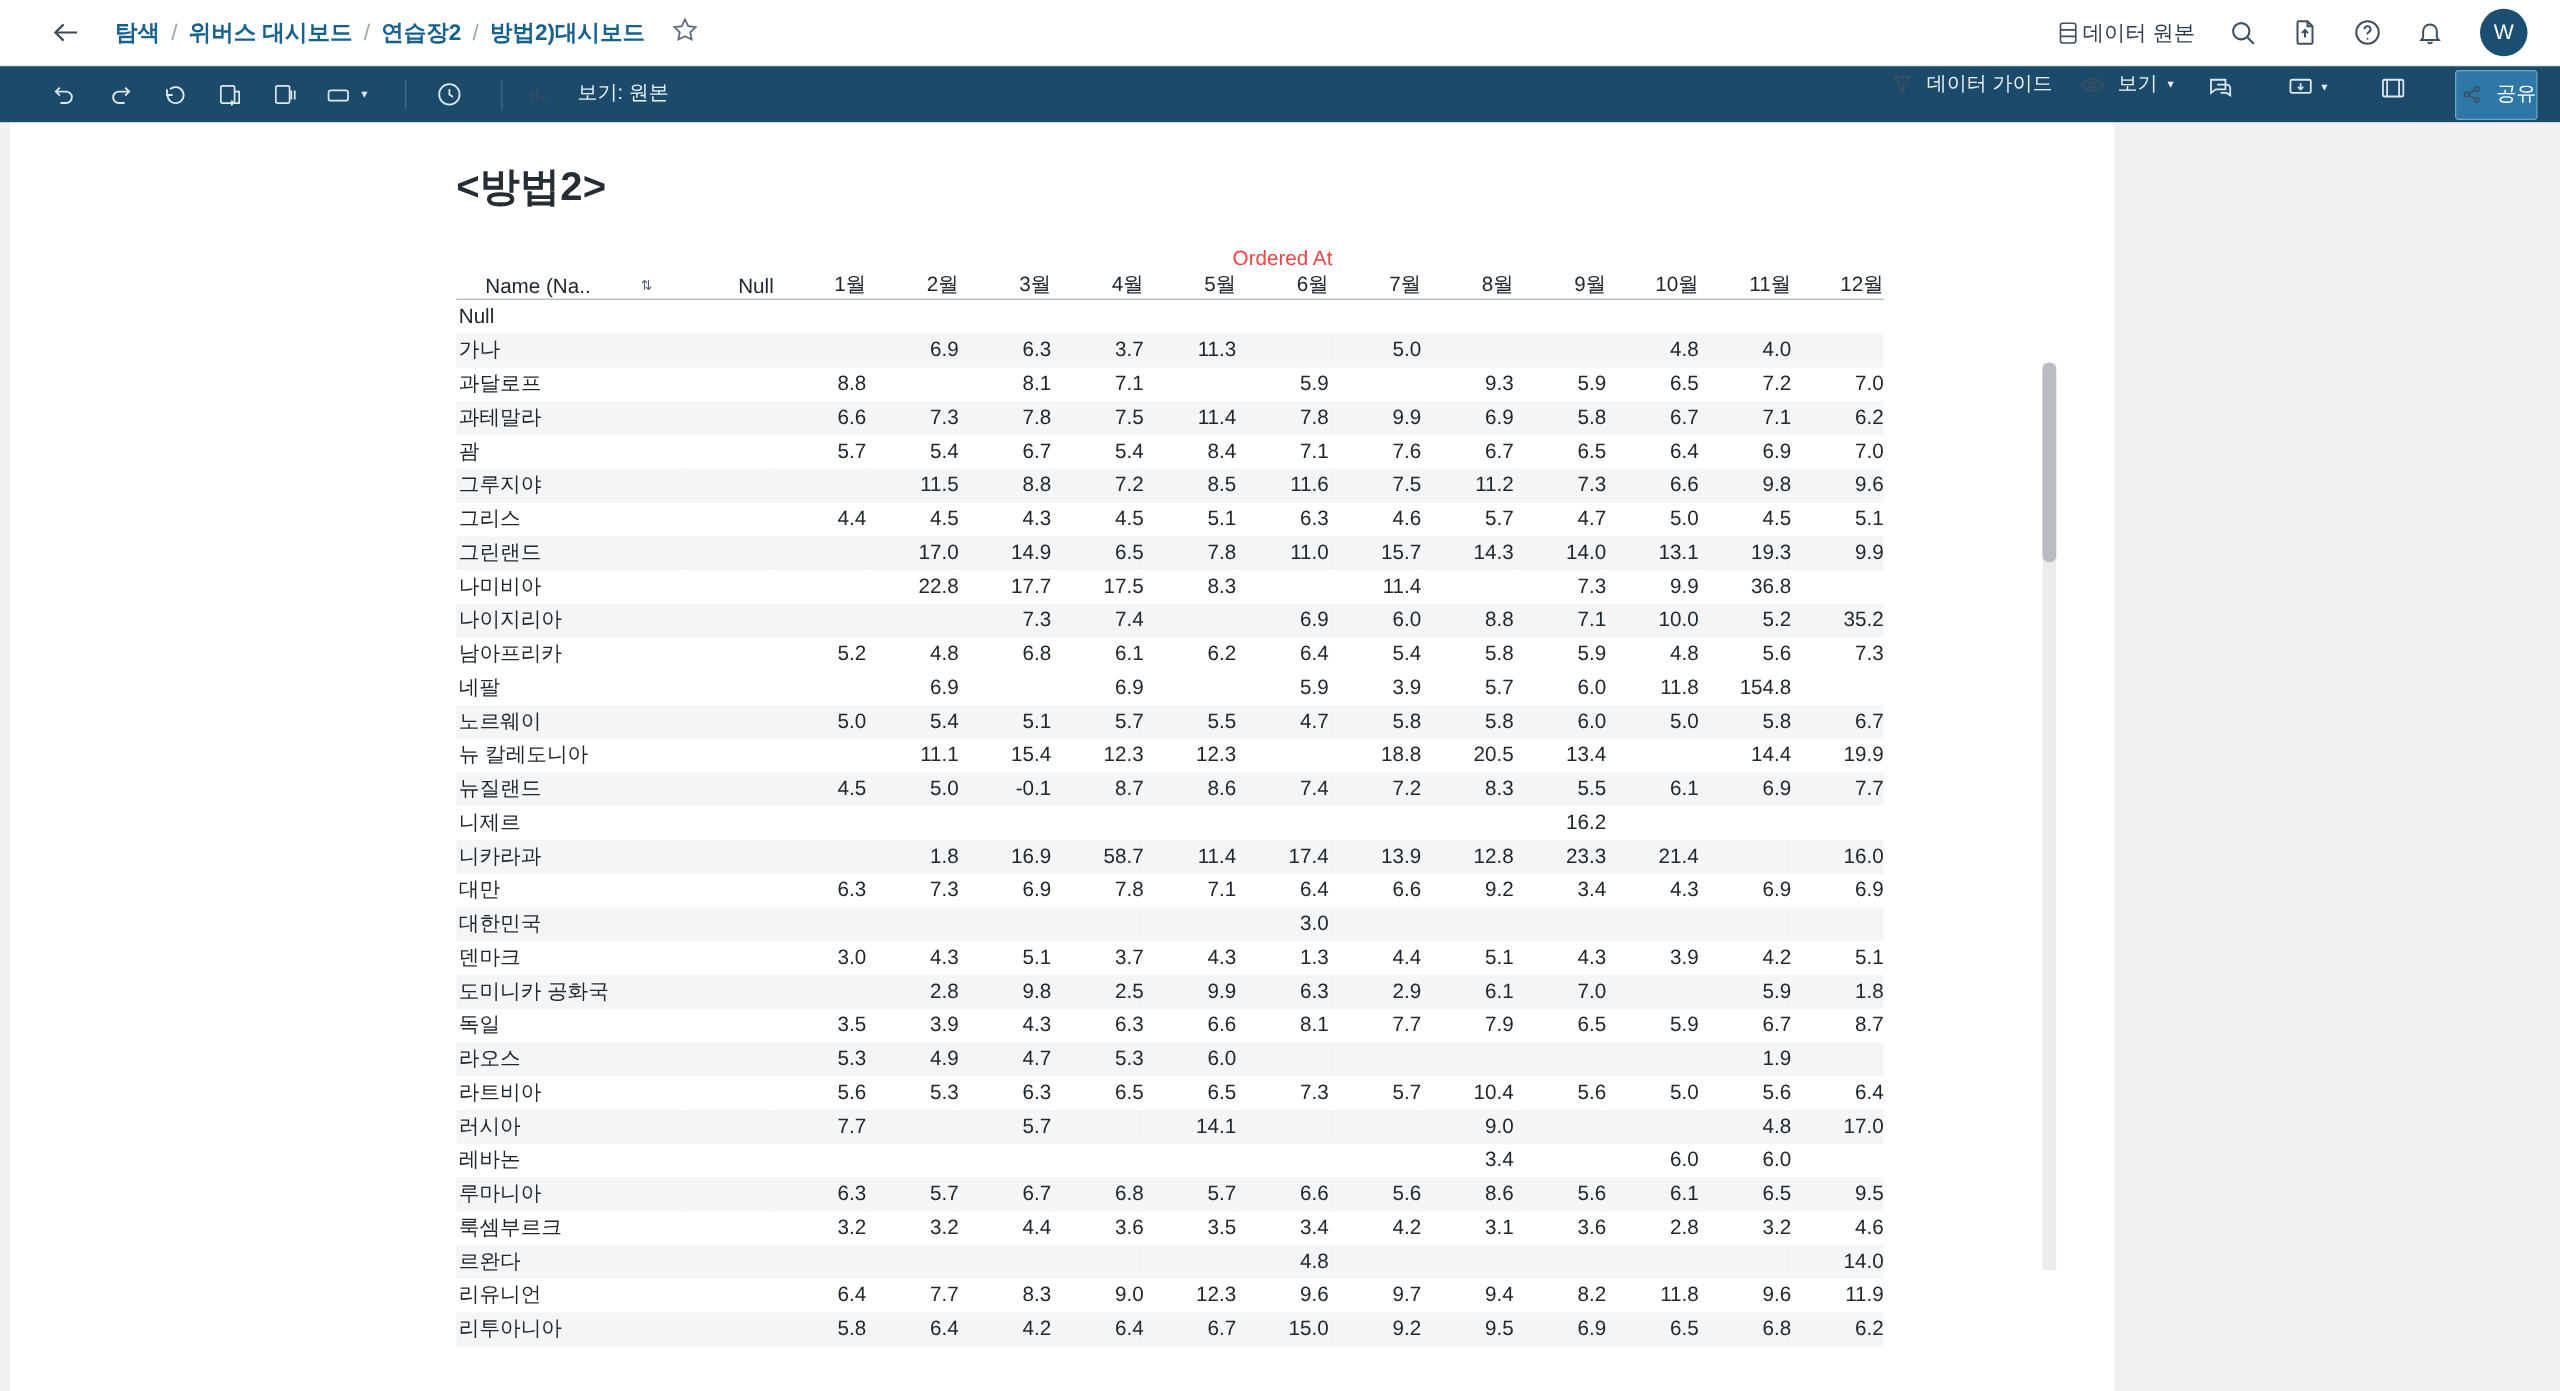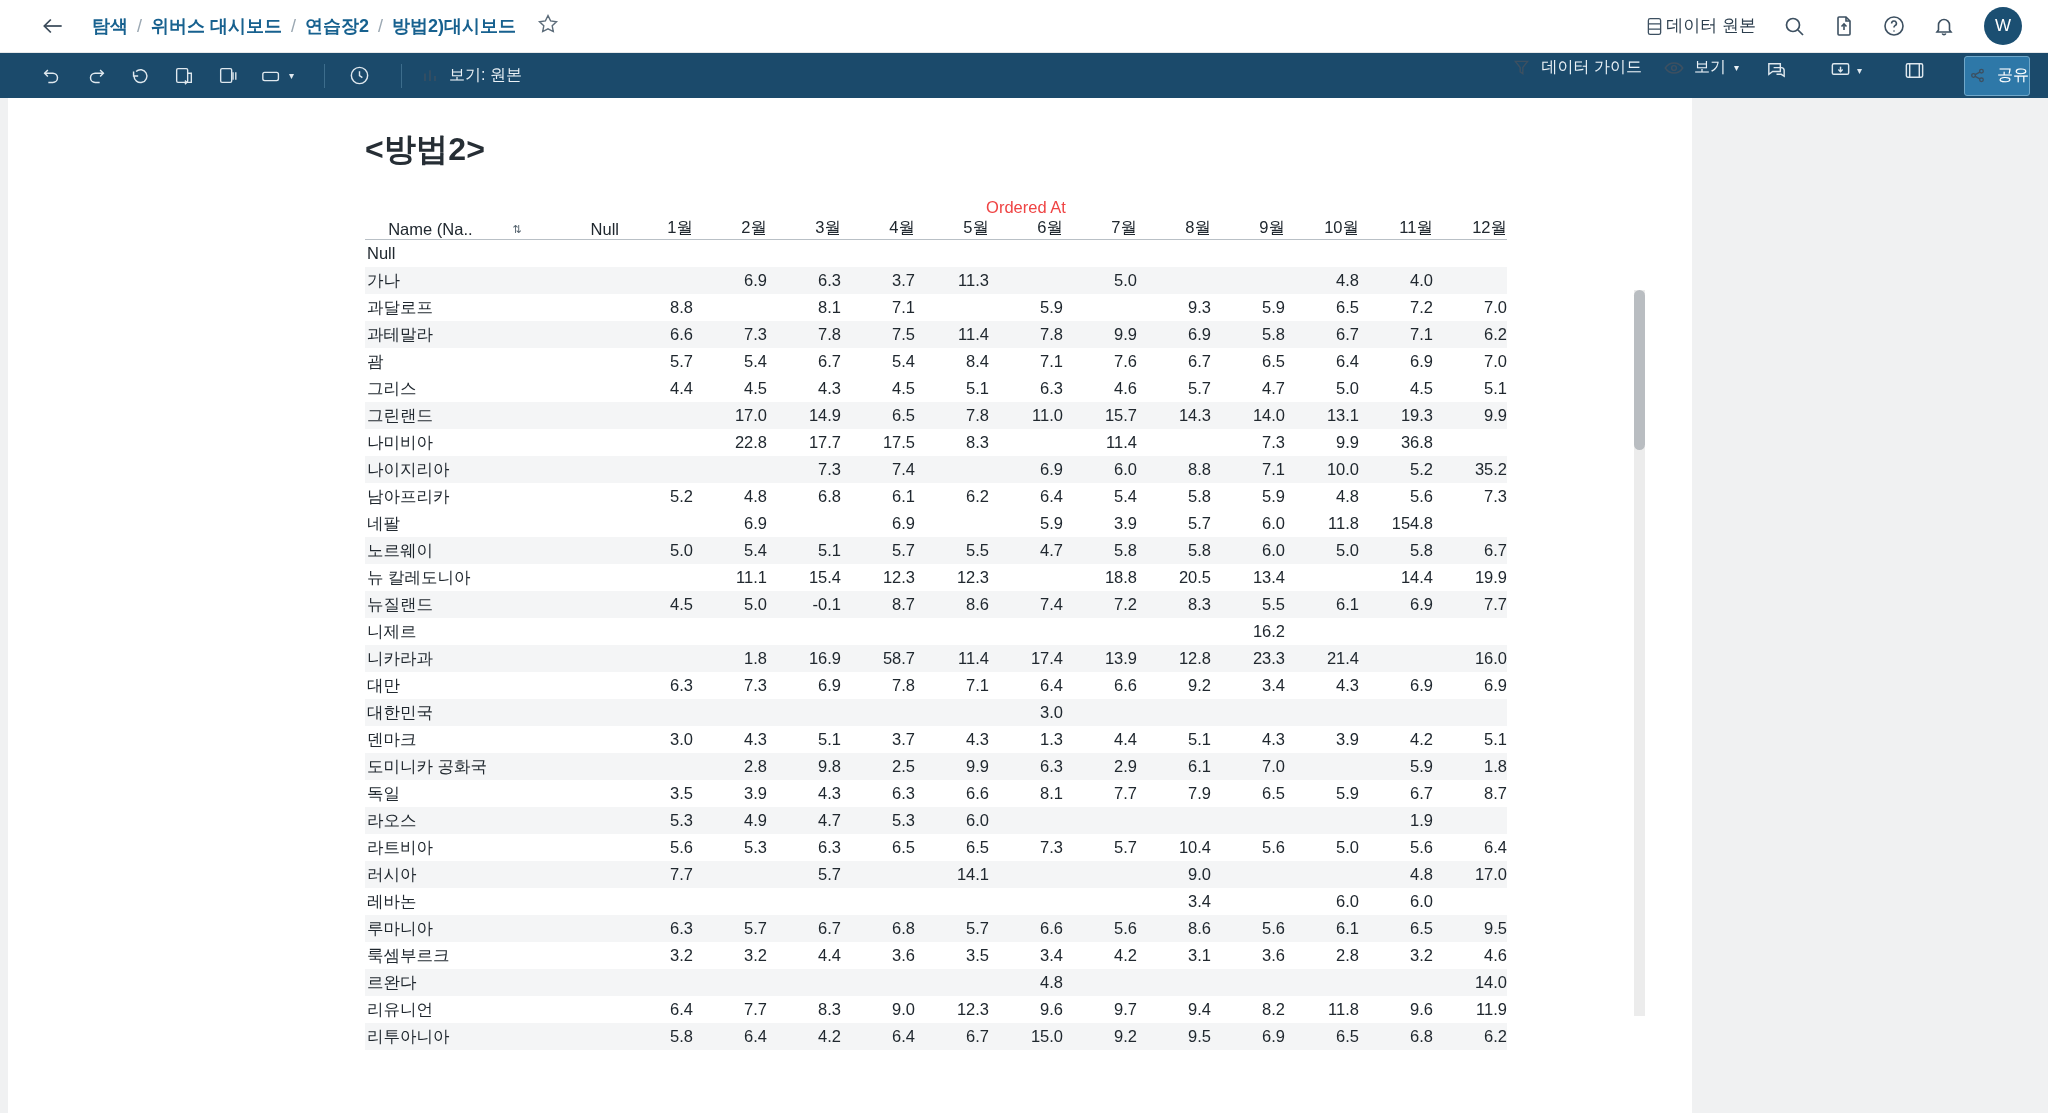--- a/index.html
+++ b/index.html
@@ -45,20 +45,21 @@
     cursor: pointer;
   }
   .topbar-right {
     margin-left: auto;
     display: flex;
     align-items: center;
     gap: 26px;
   }
   .tb-item {
     display: flex;
+    align-items: center;
     gap: 0;
     font-size: 17px;
     color: #2c3e4d;
     cursor: pointer;
   }
   .tb-icon {
     width: 24px; height: 24px;
     display: flex; align-items: center; justify-content: center;
     color: #3d5061;
   }
@@ -90,22 +91,22 @@
     margin-right: 8px;
   }
   .tool.wide { width: auto; padding: 0 6px; gap: 5px; }
   .divider {
     width: 1px; height: 24px;
     background: #3d6d8c;
     margin: 0 16px;
   }
   .view-label {
     display: flex;
-    align-items: center;
-    gap: 7px;
+    align-items: flex-start;
+    gap: 20px;
     font-size: 16px;
     color: #eaf1f6;
     cursor: pointer;
   }
   .toolbar-right {
     margin-left: auto;
     display: flex;
     align-items: flex-start;
     gap: 20px;
   }
@@ -528,20 +529,36 @@
               <td class="cell">5.4</td>
               <td class="cell">8.4</td>
               <td class="cell">7.1</td>
               <td class="cell">7.6</td>
               <td class="cell">6.7</td>
               <td class="cell">6.5</td>
               <td class="cell">6.4</td>
               <td class="cell">6.9</td>
               <td class="cell">7.0</td>
             </tr>
+            <tr class="shade">
+              <td class="cell name">그루지야</td>
+              <td class="cell"></td>
+              <td class="cell"></td>
+              <td class="cell">11.5</td>
+              <td class="cell">8.8</td>
+              <td class="cell">7.2</td>
+              <td class="cell">8.5</td>
+              <td class="cell">11.6</td>
+              <td class="cell">7.5</td>
+              <td class="cell">11.2</td>
+              <td class="cell">7.3</td>
+              <td class="cell">6.6</td>
+              <td class="cell">9.8</td>
+              <td class="cell">9.6</td>
+            </tr>
             <tr>
               <td class="cell name">그리스</td>
               <td class="cell"></td>
               <td class="cell">4.4</td>
               <td class="cell">4.5</td>
               <td class="cell">4.3</td>
               <td class="cell">4.5</td>
               <td class="cell">5.1</td>
               <td class="cell">6.3</td>
               <td class="cell">4.6</td>

